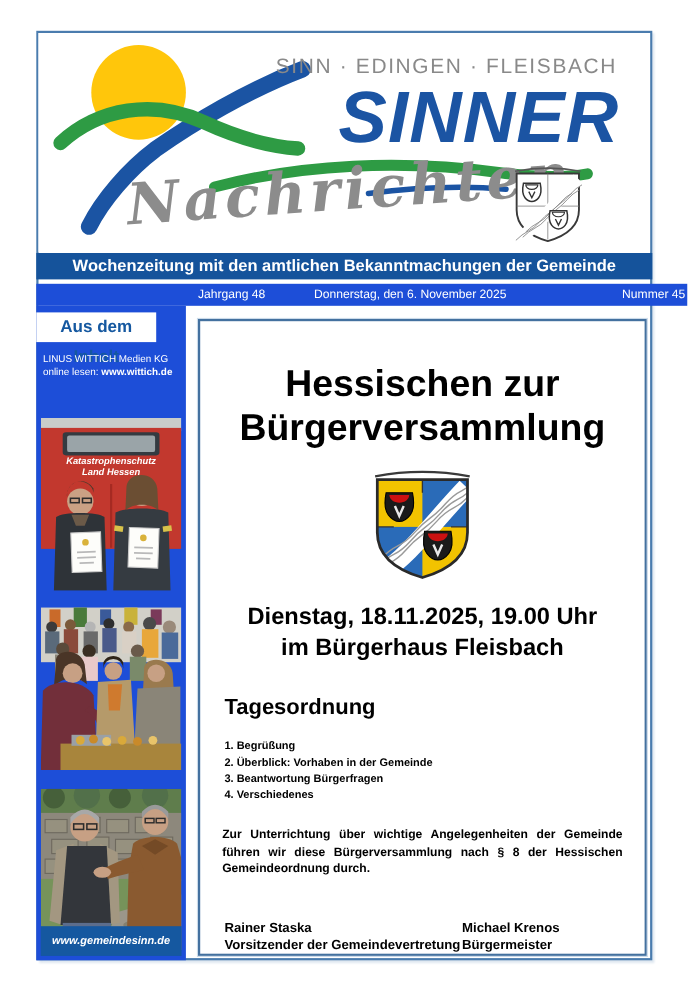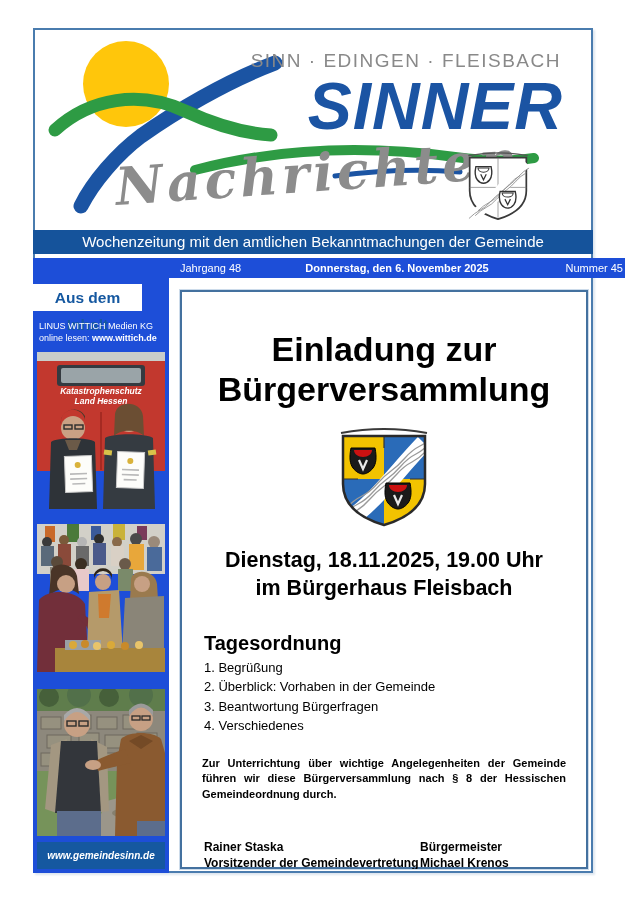--- a/index.html
+++ b/index.html
@@ -14,52 +14,52 @@
   .towns{position:absolute;right:30px;top:20px;font-size:19px;color:#898989;
          letter-spacing:1.5px;font-weight:400;white-space:nowrap;}
   .brand{position:absolute;right:28px;top:38px;font-size:66px;font-weight:bold;font-style:italic;
          color:#1b54a3;letter-spacing:1px;white-space:nowrap;}
   .script{position:absolute;left:80px;top:112px;font-family:"DejaVu Serif",serif;font-style:italic;
           font-weight:bold;font-size:52px;color:#8c8c8c;letter-spacing:4px;transform:rotate(-4deg);white-space:nowrap;}
   .crest-outline{position:absolute;left:424px;top:118px;width:78px;height:76px;}
 
   
   .tagline-bar{position:absolute;left:33px;top:230px;width:560px;height:24px;background:#15539b;
-               color:#fff;font-weight:normal;font-size:15px;text-align:center;line-height:24px;box-sizing:border-box;}
+               color:#fff;font-weight:bold;font-size:15px;text-align:center;line-height:24px;box-sizing:border-box;}
   .issue-bar{position:absolute;left:33px;top:258px;width:560px;height:20px;background:#1d4ed8;
              color:#fff;font-size:11px;padding-left:36px;}
   .issue-bar span{position:absolute;top:0;line-height:20px;white-space:nowrap;}
   .issue-volume{left:147px;}
-  .issue-date{left:364px;transform:translateX(-50%);font-weight:bold;}
+  .issue-date{left:340px;transform:translateX(-50%);}
   .issue-number{right:6px;}
 
   
   .sidebar{position:absolute;left:33px;top:278px;width:136px;height:595px;background:#1d4ed8;}
   .sidebar-tab{position:absolute;left:0;top:6px;width:109px;height:27px;background:#fff;
                color:#1558a0;font-weight:bold;font-size:15.5px;text-align:center;line-height:27px;}
   .wittich{position:absolute;left:6px;top:42px;width:128px;color:#fff;font-size:9px;line-height:12px;white-space:nowrap;}
   .wittich b{font-weight:bold;}
-  .photo{position:absolute;left:4px;width:128px;overflow:hidden;}
+  .photo{position:absolute;left:4px;width:128px;overflow:hidden;margin-top:28px;}
   .photo svg{display:block;}
   .photo1{top:74px;height:157px;}
   .photo2{top:246px;height:148px;}
   .photo3{top:411px;height:147px;}
   .truck-text{position:absolute;left:0;top:34px;width:128px;text-align:center;color:#fff;
               font-style:italic;font-weight:bold;font-size:8.5px;line-height:10px;}
   .web-box{position:absolute;left:4px;top:564px;width:128px;height:27px;background:#1558a0;
            color:#fff;font-weight:bold;font-size:10px;text-align:center;line-height:27px;font-style:italic;}
 
   
   .main-box{position:absolute;left:180px;top:290px;width:408px;height:579px;background:#fff;
             border:2px solid #44719f;outline:1px solid #ccdbea;box-sizing:border-box;}
   .art-title{margin:38px 10px 0;text-align:center;font-size:34px;font-weight:bold;color:#000;line-height:1.17;}
   .art-crest{display:block;margin:14px auto 0;width:100px;height:106px;}
   .art-date{margin:16px 10px 0;text-align:center;font-size:21.5px;font-weight:bold;line-height:1.32;}
   .agenda-head{margin:30px 0 0 22px;font-size:20px;font-weight:bold;}
-  .agenda-list{margin:3px 0 0 22px;font-size:13px;font-weight:normal;line-height:1.47;}
+  .agenda-list{margin:17px 0 0 22px;font-size:10px;font-weight:bold;line-height:1.47;}
   .art-body{margin:21px 20px 0;font-size:11px;font-weight:bold;text-align:justify;line-height:1.42;}
   .signatures{display:flex;margin:36px 16px 0 22px;font-size:12px;font-weight:bold;line-height:1.35;align-items:center;}
   .sig-left{width:216px;flex:none;}
   .sig-right{flex:1;}
 </style>
 </head>
 <body>
 
 <div class="page">
   <div class="frame"></div>
@@ -253,21 +253,21 @@
         <ellipse cx="56" cy="76" rx="8" ry="5" fill="#c7a084"></ellipse>
         <rect x="100" y="132" width="28" height="15" fill="#5c6d8c"></rect>
       </svg>
     </div>
 
     <div class="web-box">www.gemeindesinn.de</div>
   </div>
 
   <div class="main-box">
     <div class="art-title">
-      <div>Einladung zur</div>
+      <div>Hessischen zur</div>
       <div>Bürgerversammlung</div>
     </div>
 
     <svg class="art-crest" viewBox="0 0 100 106">
       <path d="M7,9 Q50,1 93,9" fill="none" stroke="#3a3a3a" stroke-width="2"></path>
       <defs>
         <clipPath id="shieldClip">
             <path d="M9,12 L91,12 L91,60 Q91,89 50,101 Q9,89 9,60 Z"></path>
           </clipPath>
       </defs>
@@ -310,18 +310,18 @@
     </div>
 
     <div class="art-body">Zur Unterrichtung über wichtige Angelegenheiten der Gemeinde führen wir diese Bürgerversammlung nach § 8 der Hessischen Gemeindeordnung durch.</div>
 
     <div class="signatures">
       <div class="sig-left">
         <div>Rainer Staska</div>
         <div>Vorsitzender der Gemeindevertretung</div>
       </div>
       <div class="sig-right">
+        <div>Michael Krenos</div>
         <div>Bürgermeister</div>
-        <div>Michael Krenos</div>
       </div>
     </div>
   </div>
 </div>
 
 </body></html>

